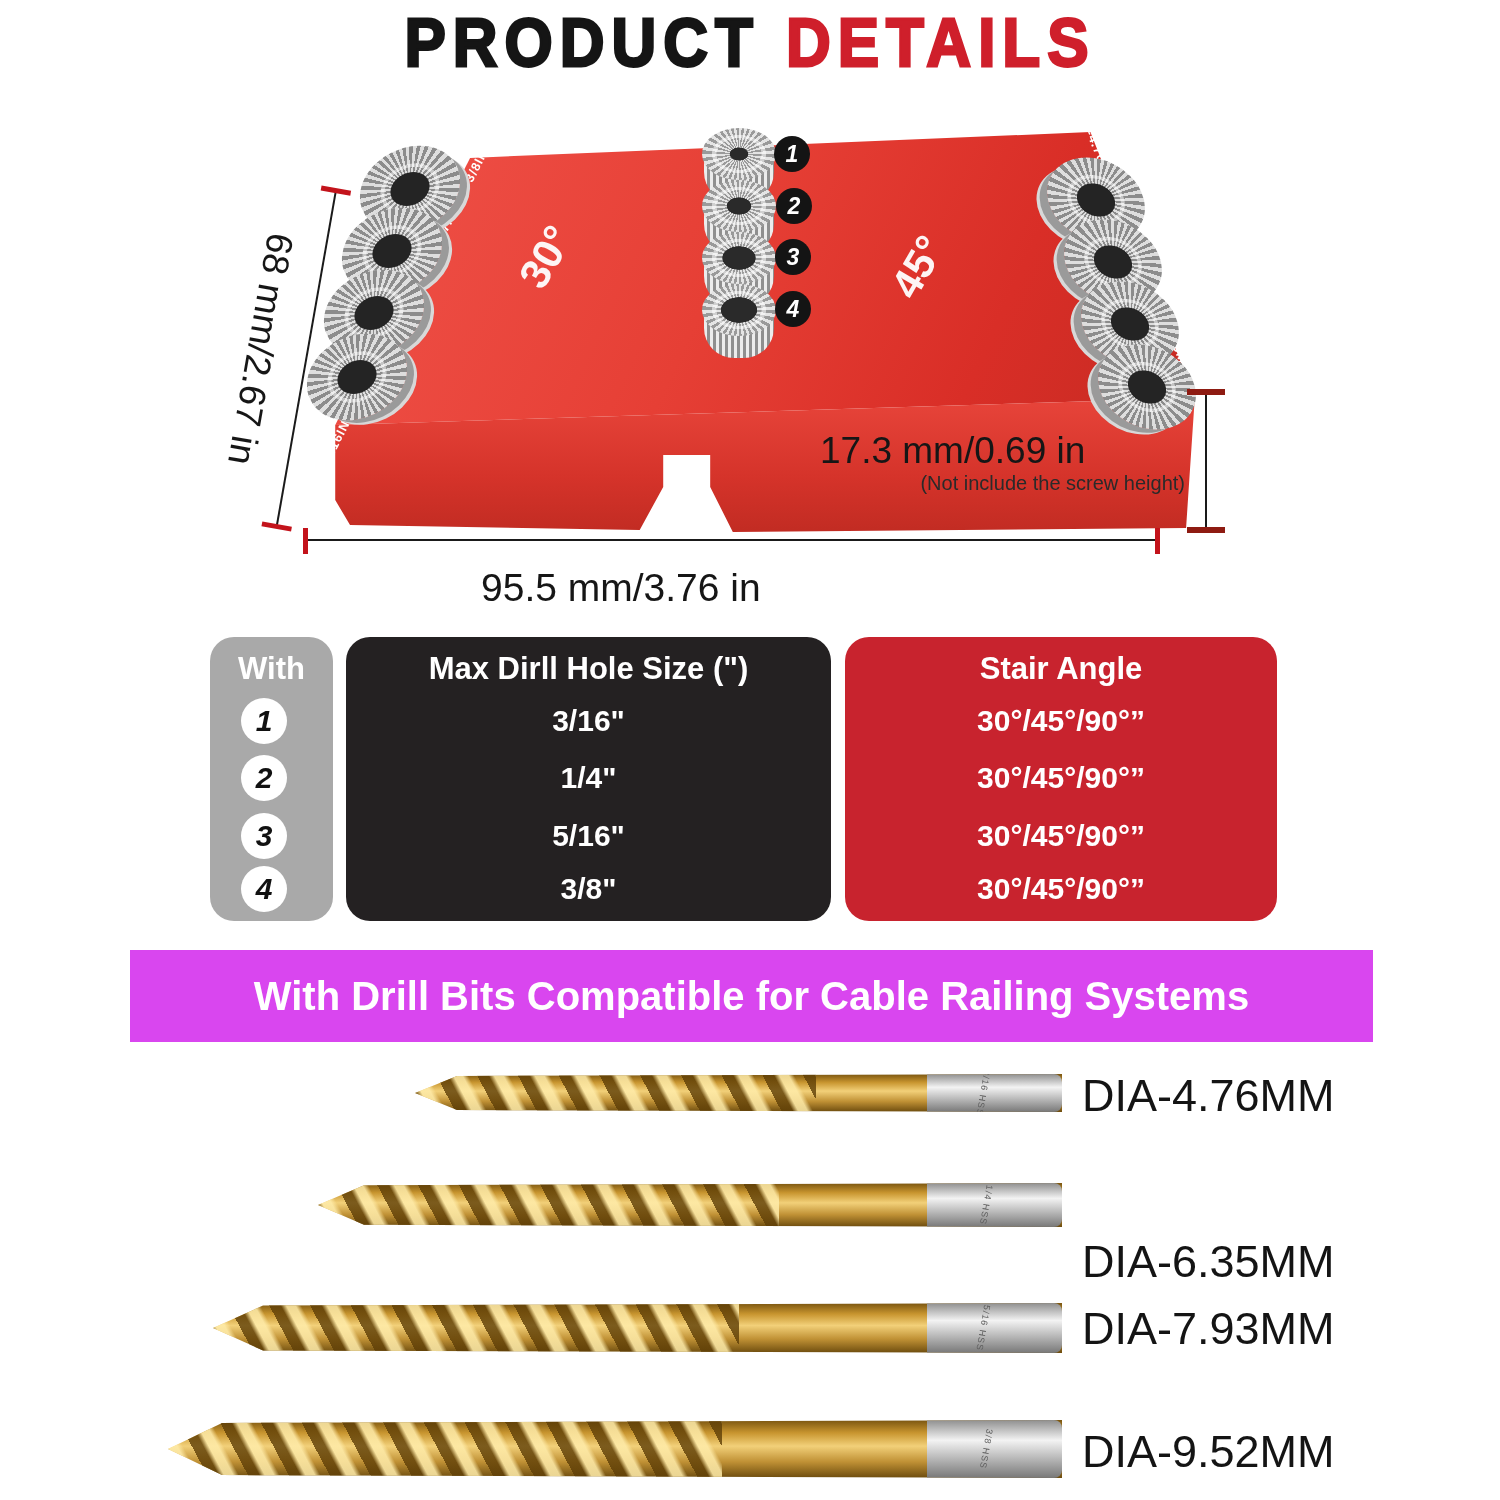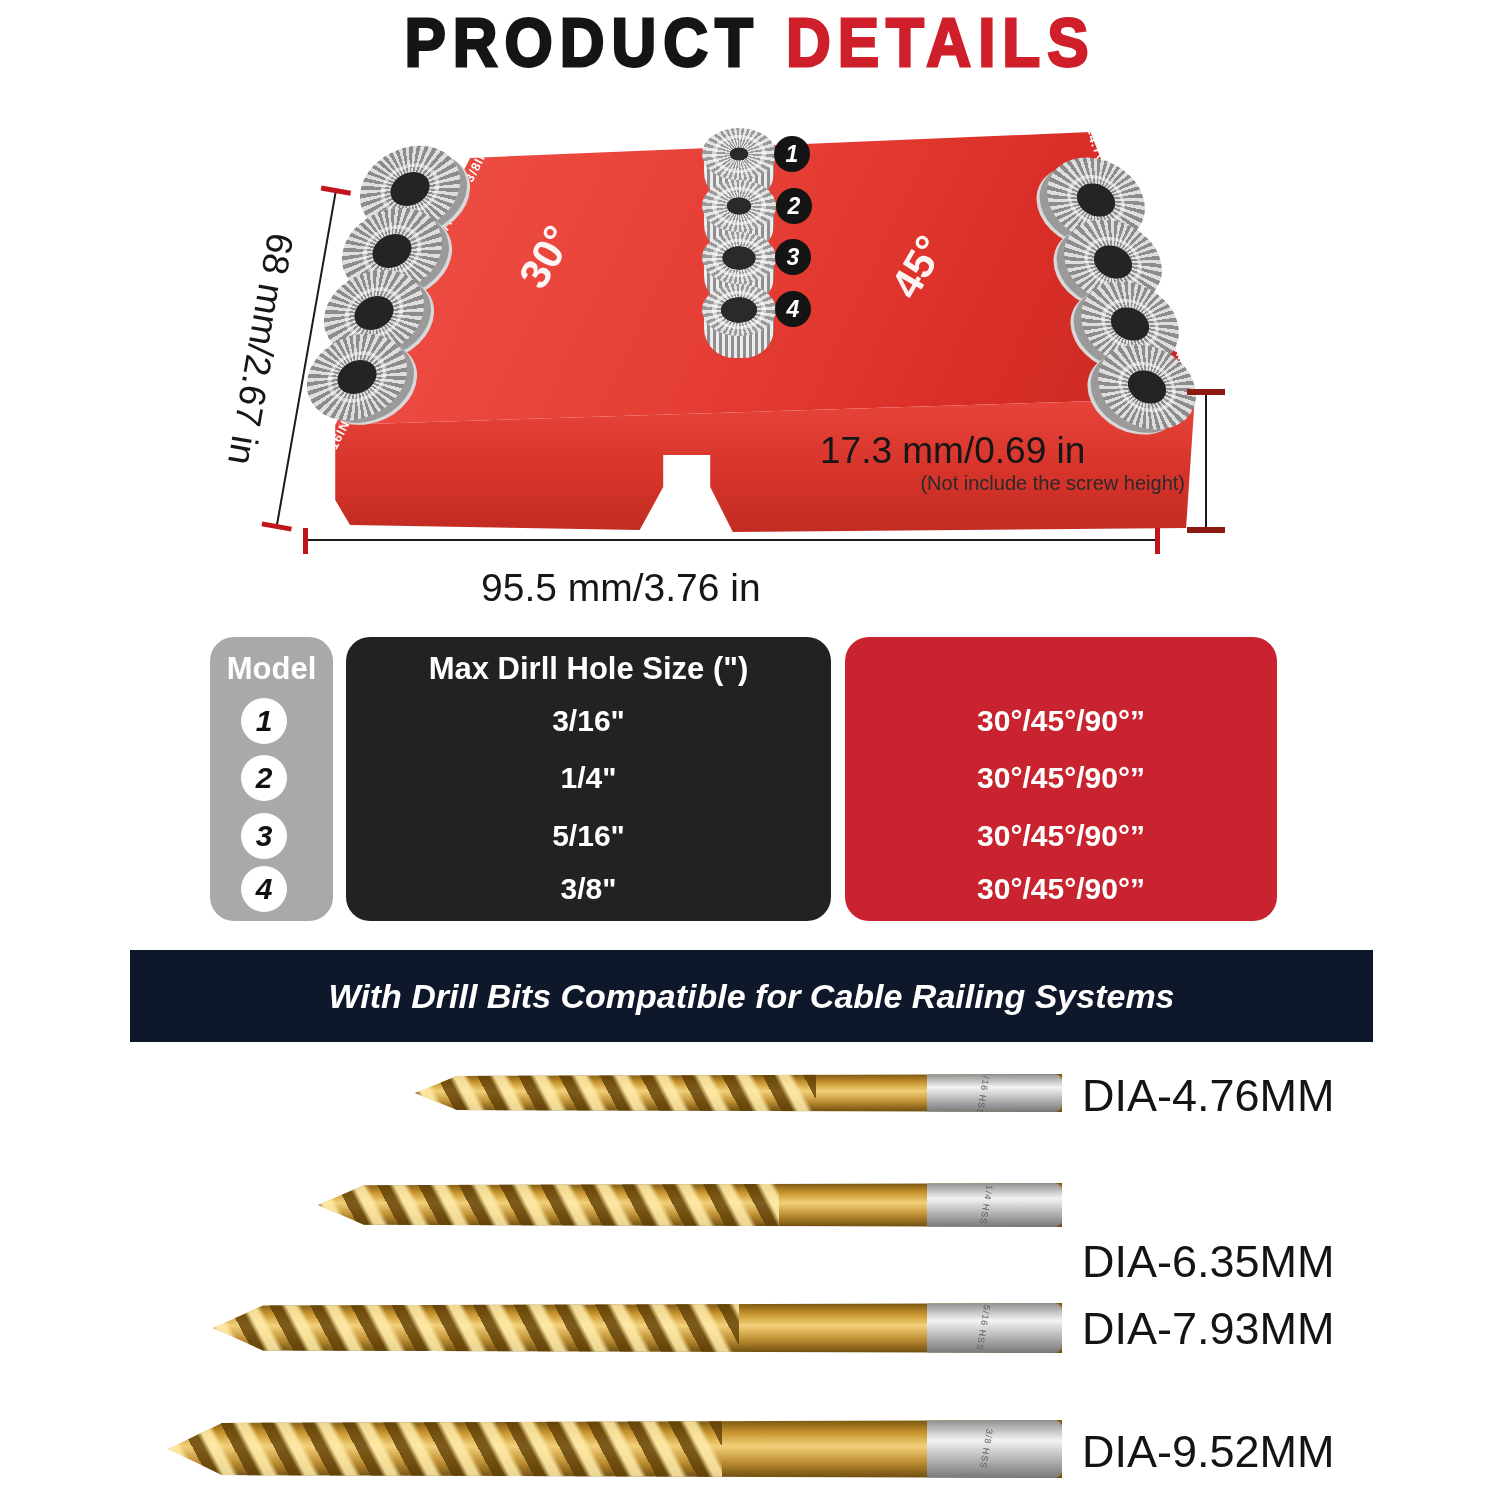--- a/index.html
+++ b/index.html
@@ -71,23 +71,23 @@
     text-align:center;font-size:31px;font-weight:bold;}
   .col .val{position:absolute;left:0;width:100%;height:40px;line-height:40px;
     text-align:center;font-size:30px;font-weight:bold;}
   .v1{top:64px;} .v2{top:121px;} .v3{top:179px;} .v4{top:232px;}
   .mcircle{position:absolute;left:31px;width:46px;height:46px;border-radius:50%;background:#ffffff;
     color:#111;font-size:30px;font-weight:bold;font-style:italic;
     display:flex;align-items:center;justify-content:center;}
   .m1{top:61px;} .m2{top:118px;} .m3{top:176px;} .m4{top:229px;}
 
   
-  .banner{position:absolute;left:130px;top:950px;width:1243px;height:92px;background:#0f172a;
+  .banner{position:absolute;left:130px;top:950px;width:1243px;height:92px;background:#d946ef;
     color:#fff;display:flex;align-items:center;justify-content:center;
-    font-size:34px;font-weight:bold;font-style:italic;}
+    font-size:40px;font-weight:bold;}
 
   
   .bit{position:absolute;overflow:hidden;
     background:linear-gradient(180deg,#7a5510 0%,#c8952f 22%,#f2d079 45%,#c09135 72%,#6d4c0e 100%);}
   .bit .flutes{position:absolute;left:0;top:0;height:100%;width:62%;
     background:repeating-linear-gradient(62deg,rgba(94,62,6,.8) 0 10px,rgba(255,236,170,.85) 15px 23px,rgba(94,62,6,0) 28px 36px);}
   .bit .shank{position:absolute;right:0;top:0;height:100%;width:135px;border-radius:0 8px 8px 0;
     background:linear-gradient(180deg,#8f8f8f 0%,#f3f3f3 35%,#c0c0c0 62%,#787878 100%);}
   .bit .mark{position:absolute;right:55px;top:50%;transform:translateY(-50%) rotate(100deg);
     font-size:9px;color:#5c5c5c;white-space:nowrap;letter-spacing:1px;}
@@ -159,34 +159,35 @@
 
     <div class="dim-line-h" style="left:305px;top:539px;width:853px;">
       <div class="tick-v" style="left:-2px;"></div>
       <div class="tick-v" style="right:-2px;"></div>
     </div>
     <div class="dim-label" style="left:481px;top:566px;width:500px;font-size:39px;">95.5 mm/3.76 in</div>
   </div>
 
   <div>
     <div class="col gray">
-      <div class="hdr">Model</div>
+      <div class="hdr">With</div>
       <div class="mcircle m1">1</div>
       <div class="mcircle m2">2</div>
       <div class="mcircle m3">3</div>
       <div class="mcircle m4">4</div>
     </div>
     <div class="col dark">
       <div class="hdr">Max Dirll Hole Size (")</div>
       <div class="val v1">3/16"</div>
       <div class="val v2">1/4"</div>
       <div class="val v3">5/16"</div>
       <div class="val v4">3/8"</div>
     </div>
     <div class="col red">
+      <div class="hdr">Stair Angle</div>
       <div class="val v1">30°/45°/90°”</div>
       <div class="val v2">30°/45°/90°”</div>
       <div class="val v3">30°/45°/90°”</div>
       <div class="val v4">30°/45°/90°”</div>
     </div>
   </div>
 
   <div class="banner">With Drill Bits Compatible for Cable Railing Systems</div>
 
   <div>

